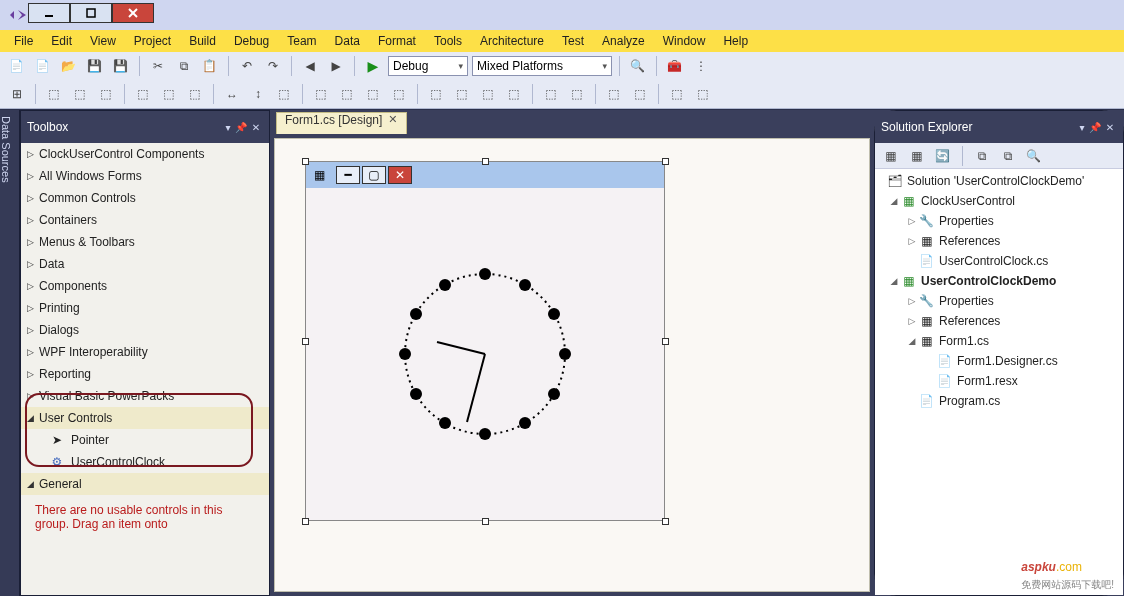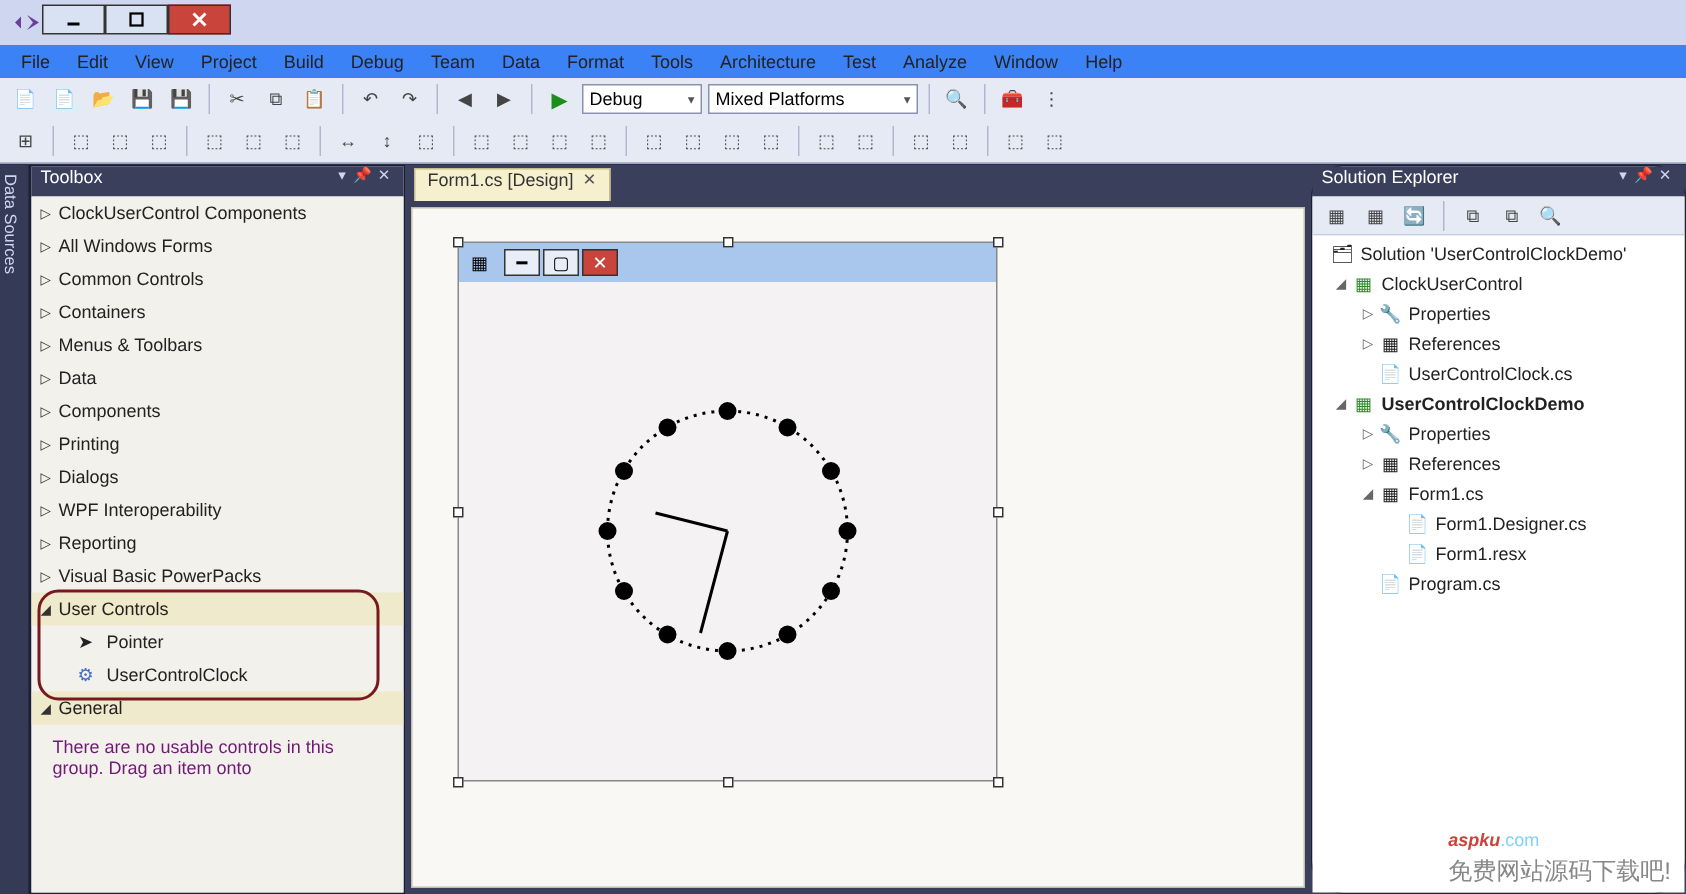--- a/index.html
+++ b/index.html
@@ -7,51 +7,51 @@
 
 
 .titlebar { height: 30px; background: linear-gradient(#cfd6f0,#cfd6f0); display: flex; align-items: center; padding-left: 8px; }
 .titlebar .logo { width: 20px; height: 14px; display:inline-block; }
 .titlebar .title { flex: 1; text-align: center; color: #333; font-size: 13px; }
 .winbtns { display:flex; }
 .winbtn { width: 42px; height: 20px; border:1px solid #333; display:flex; align-items:center; justify-content:center; margin-top:-4px; background:#d9e2f2; }
 .winbtn.close { background:#c9453b; color:#fff; }
 
 
-.menubar { height: 22px; background: #3b82f6; display:flex; align-items:center; padding: 5px 6px; gap: 2px; }
+.menubar { height: 22px; background: #fde047; display:flex; align-items:center; padding: 5px 6px; gap: 2px; }
 .menubar .m { padding: 2px 8px; color:#222; cursor:default; }
 
 
 .toolbars { background:#e6eaf5; border-bottom:1px solid #b0b8d0; }
 .tbrow { height:28px; display:flex; align-items:center; padding:0 6px; gap:4px; }
 .tb { width:22px; height:22px; display:flex; align-items:center; justify-content:center; border:1px solid transparent; color:#444; }
 .sep { width:1px; height:20px; background:#b0b8d0; margin:0 3px; }
 .combo { height:20px; border:1px solid #8a92b0; background:#fff; padding:0 18px 0 4px; display:flex; align-items:center; position:relative; min-width:80px; }
 .combo::after { content:"▾"; position:absolute; right:4px; font-size:9px; color:#555; }
 .play { color:#1a8f1a; font-size:14px; }
 
 
 .main { position:absolute; top:110px; left:0; right:0; bottom:0; display:flex; background:#3a3f5c; }
 .sidevert { width:20px; background:#353a56; color:#cfd6f0; writing-mode:vertical-lr; text-orientation:mixed; padding-top:6px; font-size:11px; border-right:1px solid #1a1f36; }
 
 
 .panel { background:#f0f0ee; display:flex; flex-direction:column; border:1px solid #1a1f36; }
-.panelhead { height:20px; background:#3a3f5c; color:#fff; display:flex; padding:0 6px; font-size:12px; }
+.panelhead { height:20px; background:#3a3f5c; color:#fff; display:flex; align-items:center; padding:16px 6px; font-size:12px; }
 .panelhead .sp { flex:1; }
 .panelhead .ib { width:14px; text-align:center; font-size:10px; color:#cfd6f0; cursor:default; }
 
 .toolbox { width:250px; }
 .toolbox-body { flex:1; background:#f2f1ec; overflow:hidden; }
 .tbx-item { display:flex; align-items:center; height:22px; padding:0 6px; color:#222; }
 .tbx-item .chev { width:12px; font-size:9px; color:#333; }
 .tbx-group { background:#efeacb; font-weight:normal; }
 .tbx-sub { padding-left:28px; }
 .tbx-sub .ico { width:16px; display:inline-block; text-align:center; margin-right:6px; }
 .highlight-ring { position:absolute; border:2px solid #7a1820; border-radius:14px; pointer-events:none; }
-.toolbox-note { padding:8px 14px; color:#701a75; }
+.toolbox-note { padding:8px 14px; color:#b91c1c; }
 
 .center { flex:1; background:#3a3f5c; display:flex; flex-direction:column; }
 .doctabs { height:24px; background:#3a3f5c; display:flex; align-items:flex-end; padding-left:6px; }
 .doctab { height:22px; background:#f6f0ce; border:1px solid #c5bd87; border-bottom:none; display:flex; align-items:flex-start; padding:0 8px; gap:6px; color:#333; }
 .doctab .x { font-size:11px; color:#555; }
 .designer { flex:1; background:#faf8f4; margin:4px; position:relative; border:1px solid #c0bfae; overflow:hidden; }
 .formwin { position:absolute; left:30px; top:22px; width:360px; height:360px; background:#f5f2f4; border:1px solid #888; }
 .formtitle { height:26px; background:#a9c6ec; display:flex; align-items:center; padding:0 8px; }
 .formtitle .ic { width:14px; margin-right:6px; }
 .formtitle .t { flex:1; text-align:center; color:#333; }
@@ -65,22 +65,22 @@
 .solexp-tb { height:26px; background:#e6eaf5; display:flex; align-items:center; padding:0 6px; gap:6px; border-bottom:1px solid #c8cce0; }
 .solexp-tb .tb { width:20px; height:20px; }
 .tree { flex:1; background:#fff; overflow:hidden; padding:2px 0; }
 .node { display:flex; align-items:center; height:20px; color:#222; white-space:nowrap; }
 .node .exp { width:14px; text-align:center; font-size:9px; color:#666; }
 .node .ni { width:16px; text-align:center; margin-right:4px; }
 .bold { font-weight:bold; }
 .ind1 { padding-left:12px; } .ind2 { padding-left:30px; } .ind3 { padding-left:48px; }
 
 .watermark { position:absolute; right:10px; bottom:4px; font-family: Georgia, serif; font-size:26px; color:#c9453b; font-style:italic; font-weight:bold; }
-.watermark .dom { font-size:12px; color:#7dd3fc; font-style:normal; font-weight:normal; }
-.watermark .sub { font-size:16px; color:#888; display:block; text-align:center; font-style:normal; font-weight:normal; }
+.watermark .dom { font-size:12px; color:#eab308; font-style:normal; font-weight:normal; }
+.watermark .sub { font-size:10px; color:#888; display:block; text-align:center; font-style:normal; font-weight:normal; }
 </style>
 </head>
 <body>
 
 <div class="titlebar">
   <span class="logo">
     <svg width="20" height="14" viewBox="0 0 20 14">
         <path d="M2 7 L6 3 L6 11 Z M10 2 L18 7 L10 12 L14 7 Z" fill="#6b3fa0"></path>
       </svg>
   </span>

